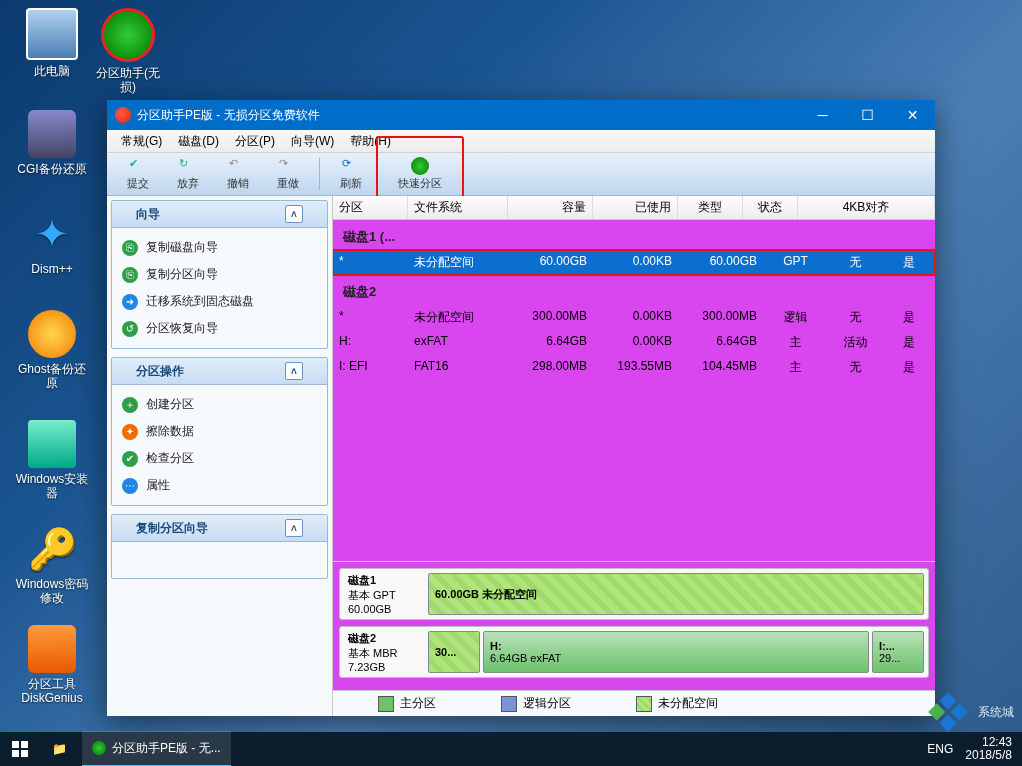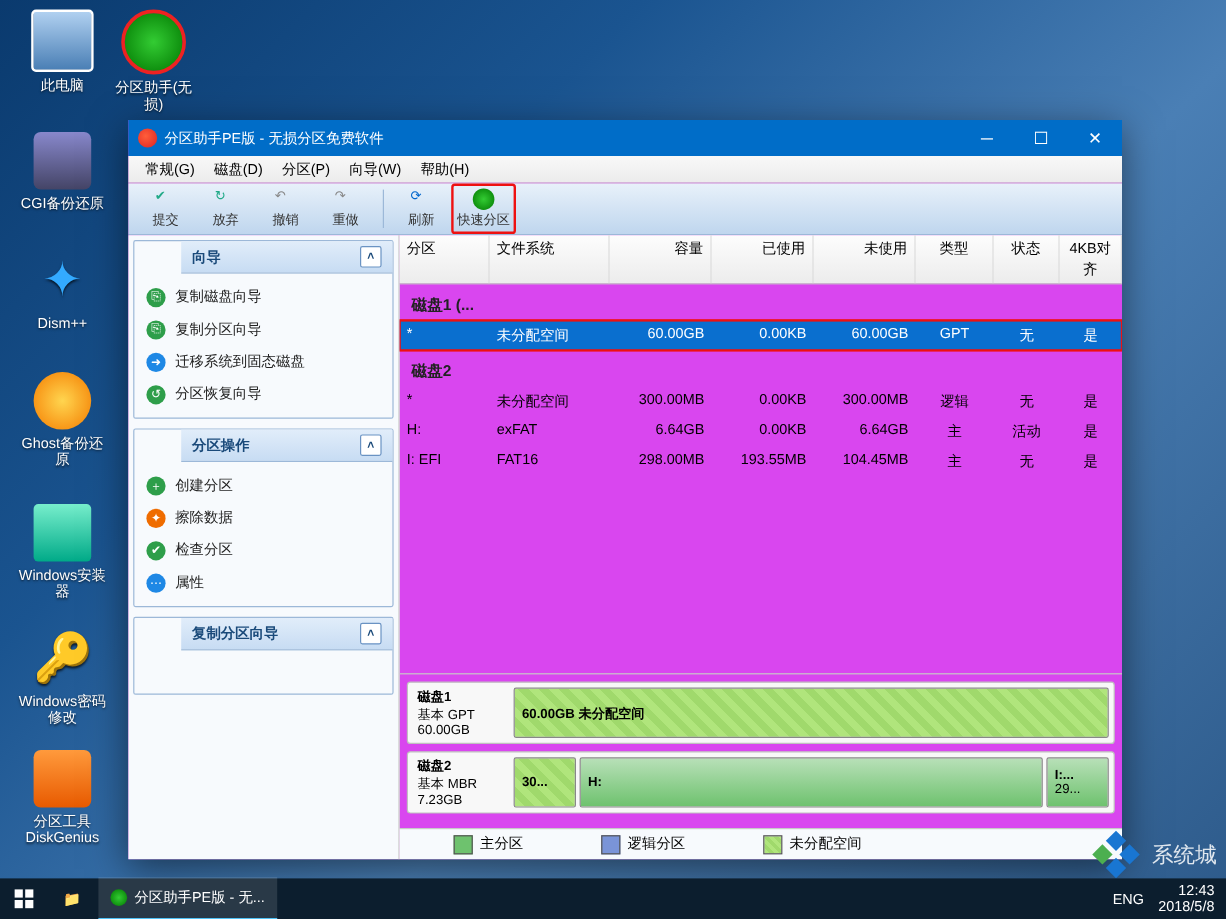--- a/index.html
+++ b/index.html
@@ -12,25 +12,25 @@
 .titlebar { height:30px; background:#006dc8; color:#fff; display:flex; align-items:center; padding-left:8px; }
 .titlebar .app-icon { width:16px; height:16px; background:radial-gradient(circle at 40% 40%,#ff5e3a,#d22); border-radius:50%; margin-right:6px; }
 .titlebar .title { flex:1; font-size:12px; }
 .win-btn { width:45px; height:30px; display:flex; align-items:center; justify-content:center; color:#fff; font-size:14px; }
 .menubar { height:22px; background:linear-gradient(#f8f8f8,#ececec); border-bottom:1px solid #d0d0d0; display:flex; align-items:center; padding:0 6px; font-size:12px; }
 .menu-item { padding:2px 8px; }
 .toolbar { height:42px; background:linear-gradient(#e8f1fa,#bfd6ee); border-bottom:1px solid #9cb8d8; display:flex; align-items:center; padding:0 6px; }
 .tb-btn { width:50px; height:38px; display:flex; flex-direction:column; align-items:center; justify-content:center; font-size:11px; color:#333; border-radius:3px; }
 .tb-btn .ic { width:18px; height:18px; margin-bottom:1px; }
 .tb-sep { width:1px; height:32px; background:#9cb8d8; margin:0 6px; }
-.tb-btn.highlight { border:2px solid #e11; padding:0;text-align:center; }
+.tb-btn.highlight { border:2px solid #e11; padding:17px;text-align:center; }
 .body-area { flex:1; display:flex; min-height:0; }
 .sidebar { width:225px; border-right:1px solid #c8c8c8; background:#f7fafd; display:flex; flex-direction:column; }
 .panel { border:1px solid #9cb8d8; margin:4px; border-radius:2px; }
-.panel-header { background:linear-gradient(#e1edfa,#c7dcf3); padding:4px 9px; font-weight:bold; color:#1a4a7a; display:flex; justify-content:space-between; align-items:center; border-bottom:1px solid #9cb8d8;margin-left:39px; }
+.panel-header { background:linear-gradient(#e1edfa,#c7dcf3); padding:4px 24px; font-weight:bold; color:#1a4a7a; display:flex; justify-content:space-between; align-items:center; border-bottom:1px solid #9cb8d8; }
 .panel-header .chev { width:16px; height:16px; border:1px solid #6a93c3; border-radius:2px; background:#fff; display:flex; align-items:center; justify-content:center; font-size:10px; color:#1a4a7a; }
 .panel-body { padding:6px 4px; }
 .wiz-item { display:flex; align-items:center; padding:5px 6px; font-size:12px; color:#222; }
 .wiz-item .wi-icon { width:16px; height:16px; border-radius:50%; margin-right:8px; display:flex; align-items:center; justify-content:center; font-size:10px; color:#fff; }
 .main-area { flex:1; display:flex; flex-direction:column; min-width:0; }
 .grid { flex:1; overflow:auto; border-bottom:1px solid #c8c8c8; }
 .grid-head { display:flex; background:linear-gradient(#fdfdfd,#ececec); border-bottom:1px solid #c8c8c8; font-size:12px; }
 .gh { padding:3px 6px; border-right:1px solid #dcdcdc; box-sizing:border-box; }
 .col-part{width:75px} .col-fs{width:100px} .col-cap{width:85px;text-align:right}
 .col-used{width:85px;text-align:right} .col-free{width:85px;text-align:right}
@@ -47,21 +47,21 @@
 .part-box { border:1px solid #888; border-radius:2px; display:flex; flex-direction:column; justify-content:center; padding:2px 6px; font-size:11px; position:relative; overflow:hidden; }
 .part-box.unalloc { background:repeating-linear-gradient(45deg,#b0e57c,#b0e57c 6px,#a0d96c 6px,#a0d96c 12px); }
 .part-box.primary { background:linear-gradient(#b8e0b8,#6ec26e); }
 .legend { padding:4px 10px; border-top:1px solid #c8c8c8; display:flex; gap:30px; font-size:12px; background:#f7fafd; }
 .legend-item { display:flex; align-items:center; gap:6px;margin-left:35px; }
 .legend-sw { width:14px; height:14px; border:1px solid #555; }
 .taskbar { position:absolute; bottom:0; left:0; right:0; height:34px; background:#0c1e2e; display:flex; align-items:center; color:#fff; font-size:12px; }
 .start { width:40px; height:34px; display:flex; align-items:center; justify-content:center; }
 .task-item { height:34px; display:flex; align-items:center; padding:0 10px; background:rgba(255,255,255,.12); border-bottom:2px solid #4fc3f7; margin-left:2px; }
 .tray { margin-left:auto; display:flex; align-items:center; padding:0 10px; gap:12px; }
-.watermark { position:absolute; right:8px; bottom:40px; color:rgba(255,255,255,.85); font-size:18px; display:flex; align-items:center; gap:16px; }
+.watermark { position:absolute; right:8px; bottom:40px; color:rgba(255,255,255,.85); font-size:12px; display:flex; align-items:center; gap:16px; }
 .watermark .logo { width:28px; height:28px; transform:rotate(45deg); }
 .watermark .logo div { position:absolute; width:12px; height:12px; }
 
 .shape-pc { background:linear-gradient(#b0d0f0,#4a7fb5); border-radius:4px; border:2px solid #fff; }
 .shape-orb { border-radius:50%; }
 </style>
 </head>
 <body>
 
 <div class="desktop-icon" style="left:14px;top:8px">
@@ -196,21 +196,20 @@
           </div>
         <div class="panel-body" style="height:24px"></div>
       </div>
     </div>
     <div class="main-area">
       <div class="grid-head">
         <div class="gh col-part">分区</div>
         <div class="gh col-fs">文件系统</div>
         <div class="gh col-cap">容量</div>
         <div class="gh col-used">已使用</div>
-        <div class="gh col-free">未使用</div>
         <div class="gh col-type">类型</div>
         <div class="gh col-state">状态</div>
         <div class="gh col-4k">4KB对齐</div>
       </div>
       <div class="grid">
         <div class="disk-title">磁盘1 (...</div>
         <div id="disk1-rows">
             <div class="grid-row sel-row">
               <div class="gc col-part">*</div>
               <div class="gc col-fs">未分配空间</div>
@@ -274,20 +273,21 @@
               <div class="dname">磁盘2</div>
               <div>基本 MBR</div>
               <div>7.23GB</div>
             </div>
           <div class="disk-bar-wrap" id="disk2-vis">
               <div class="part-box unalloc" style="width: 38px;">
                 <div style="font-weight:bold">30...</div>
               </div>
               <div class="part-box primary" style="flex: 1 1 0%;">
                 <div style="font-weight:bold">H:</div>
+                <div>6.64GB exFAT</div>
               </div>
               <div class="part-box primary" style="width: 38px;">
                 <div style="font-weight:bold">I:...</div>
                 <div>29...</div>
               </div>
             </div>
         </div>
       </div>
       <div class="legend">
         <div class="legend-item">

